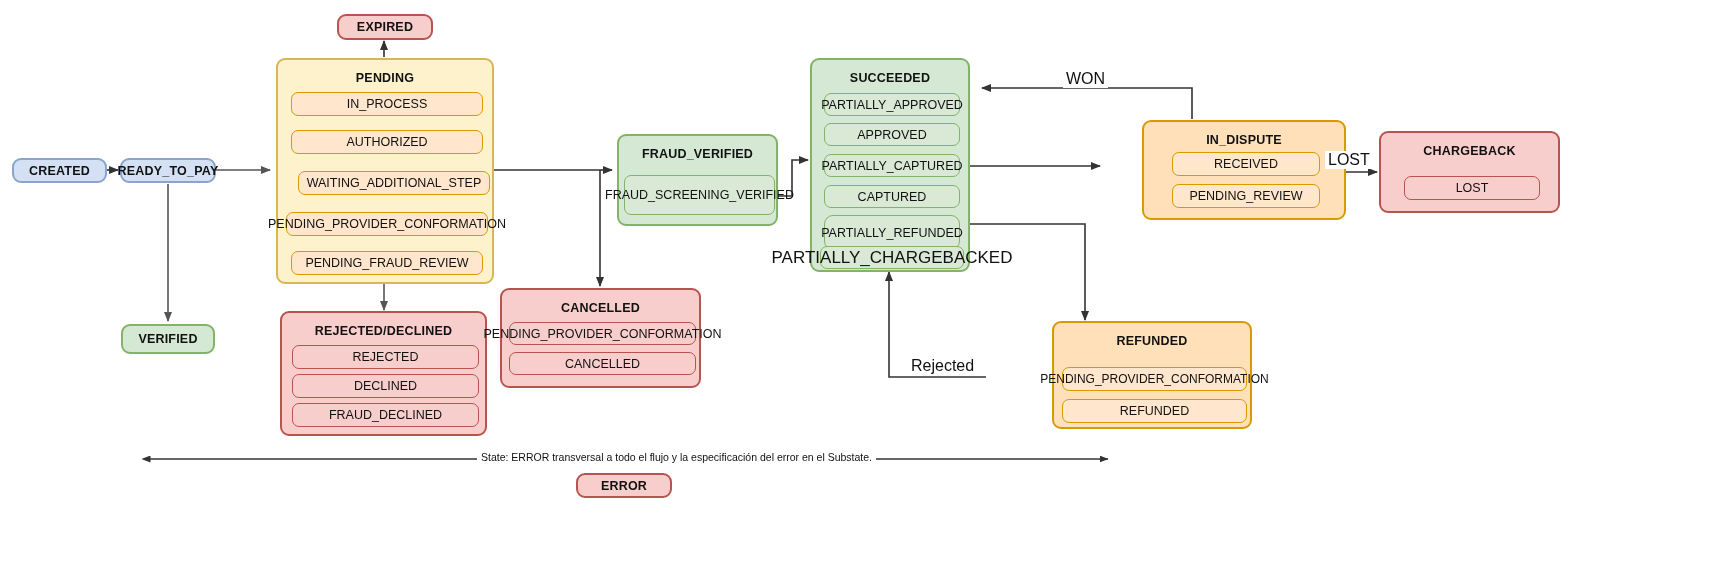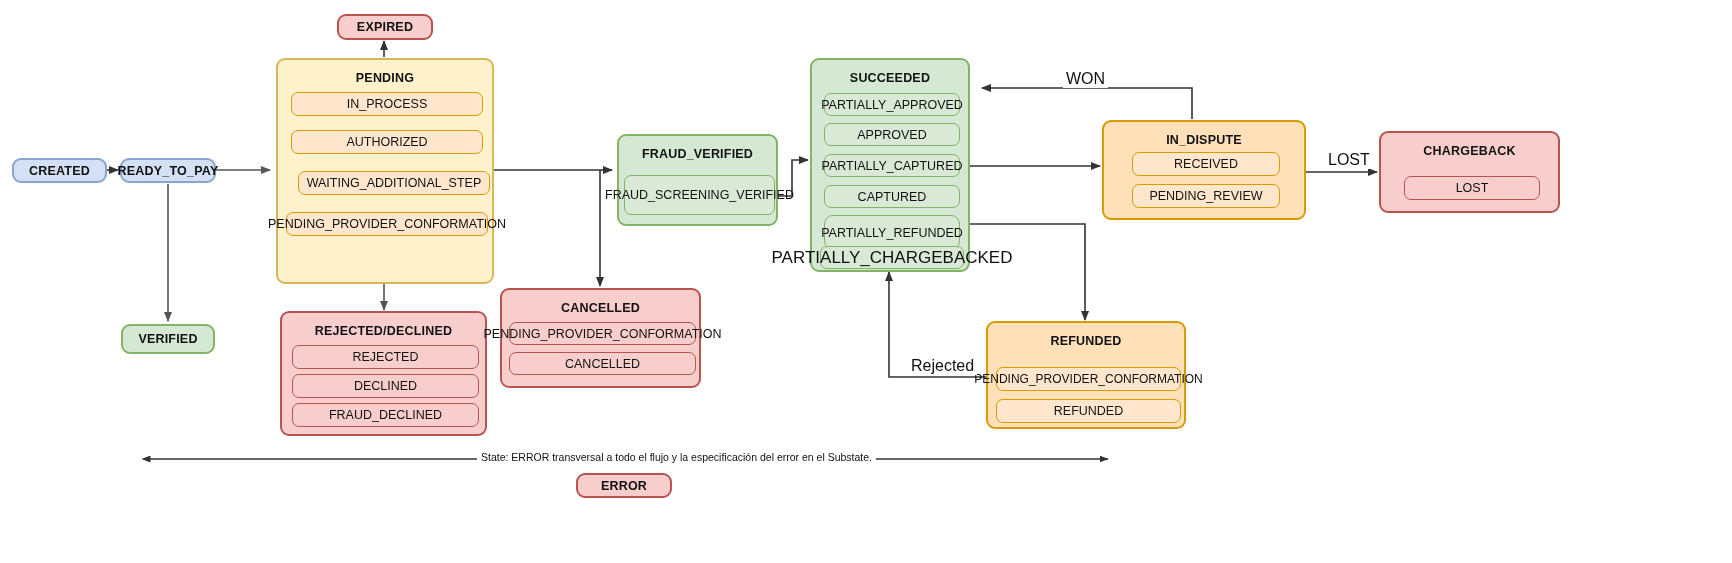--- a/index.html
+++ b/index.html
@@ -14,21 +14,21 @@
        display:flex;align-items:center;justify-content:center;font-size:12.5px;color:#111;white-space:nowrap;}
 
   
   .blue{background:#d4e1f5;border-color:#8aa4cc;}
   .greenbox{background:#d5e8d4;border-color:#82b366;}
   .greensub{background:#d9e9d6;border-color:#82b366;}
   .yellowbox{background:#fdf2cc;border-color:#d6b656;}
   .orangesub{background:#ffe6cc;border-color:#d79b00;}
   .redbox{background:#f8cecc;border-color:#b85450;}
   .redsub{background:#f8cecc;border-color:#b85450;}
-  .orangebox{background:#ffe0b9;border-color:#d79b00;}
+  .orangebox{background:#ffe0b9;border-color:#d79b00;margin-left:40px;}
 
   svg#wires{position:absolute;left:0;top:0;width:1732px;height:563px;pointer-events:none;}
   .edgelabel{position:absolute;font-size:16px;color:#111;background:#ffffff;padding:0 3px;white-space:nowrap;}
   .noteline{position:absolute;font-size:10.5px;color:#111;background:#fff;padding:0 4px;white-space:nowrap;}
 </style>
 </head>
 <body>
 
 <div id="canvas">
 
@@ -101,20 +101,21 @@
   <div class="node simple redbox" style="left:576px;top:473px;width:96px;height:25px;">
     <span>ERROR</span>
   </div>
 
   <div class="node group yellowbox" style="left:276px;top:58px;width:218px;height:226px;">
     <div class="gtitle">PENDING</div>
     <div class="sub orangesub" style="left:13px;top:70px;width:192px;height:24px;">AUTHORIZED</div>
     <div class="sub orangesub" style="left:13px;top:32px;width:192px;height:24px;">IN_PROCESS</div>
     <div class="sub orangesub" style="left:13px;top:111px;width:192px;height:24px;margin-left:7px;">WAITING_ADDITIONAL_STEP</div>
     <div class="sub orangesub" style="left:8px;top:152px;width:202px;height:24px;">PENDING_PROVIDER_CONFORMATION</div>
+    <div class="sub orangesub" style="left:13px;top:191px;width:192px;height:24px;">PENDING_FRAUD_REVIEW</div>
   </div>
 
   <div class="node group redbox" style="left:280px;top:311px;width:207px;height:125px;">
     <div class="gtitle">REJECTED/DECLINED</div>
     <div class="sub redsub" style="left:10px;top:32px;width:187px;height:24px;">REJECTED</div>
     <div class="sub redsub" style="left:10px;top:61px;width:187px;height:24px;">DECLINED</div>
     <div class="sub redsub" style="left:10px;top:90px;width:187px;height:24px;">FRAUD_DECLINED</div>
   </div>
 
   <div class="node group redbox" style="left:500px;top:288px;width:201px;height:100px;">
@@ -142,21 +143,21 @@
     <div class="gtitle">IN_DISPUTE</div>
     <div class="sub orangesub" style="left:28px;top:30px;width:148px;height:24px;">RECEIVED</div>
     <div class="sub orangesub" style="left:28px;top:62px;width:148px;height:24px;">PENDING_REVIEW</div>
   </div>
 
   <div class="node group redbox" style="left:1379px;top:131px;width:181px;height:82px;">
     <div class="gtitle">CHARGEBACK</div>
     <div class="sub redsub" style="left:23px;top:43px;width:136px;height:24px;">LOST</div>
   </div>
 
-  <div class="node group orangebox" style="left:986px;top:321px;width:200px;height:108px;">
+  <div class="node group orangebox" style="left:1012px;top:321px;width:200px;height:108px;">
     <div class="gtitle">REFUNDED</div>
     <div class="sub orangesub" style="left:8px;top:44px;width:185px;height:24px;font-size:12px;">PENDING_PROVIDER_CONFORMATION</div>
     <div class="sub orangesub" style="left:8px;top:76px;width:185px;height:24px;">REFUNDED</div>
   </div>
 
   <div class="edgelabel" style="left:1063px;top:70px;">WON</div>
   <div class="edgelabel" style="left:1325px;top:151px;">LOST</div>
   <div class="edgelabel" style="left:908px;top:357px;">Rejected</div>
 
   <div class="noteline" style="left:477px;top:451px;">State: ERROR transversal a todo el flujo y la especificación del error en el Substate.</div>

